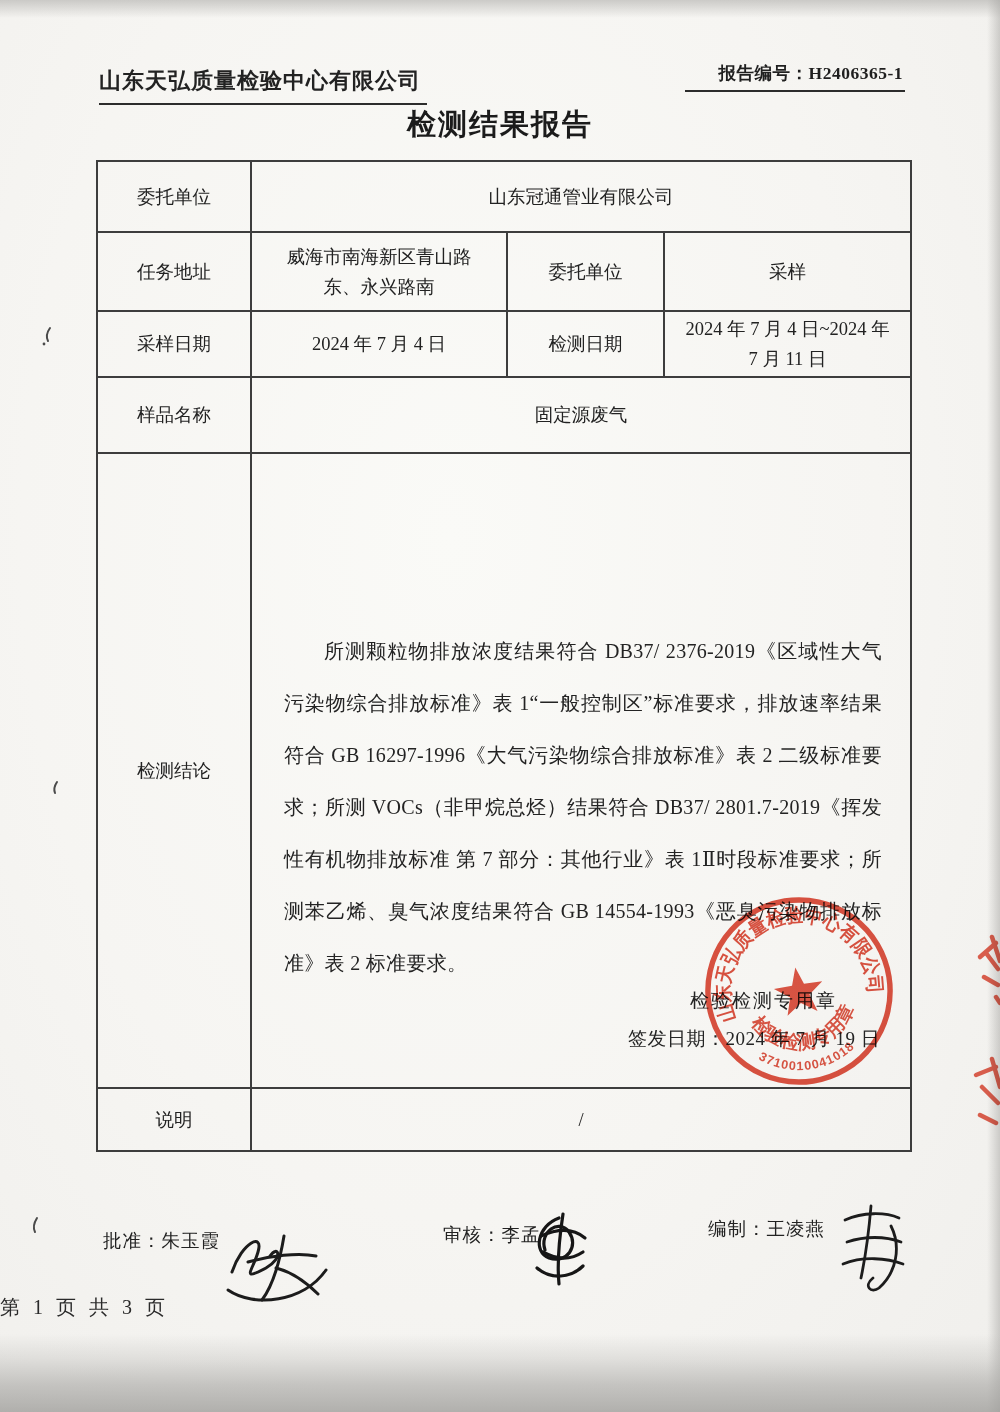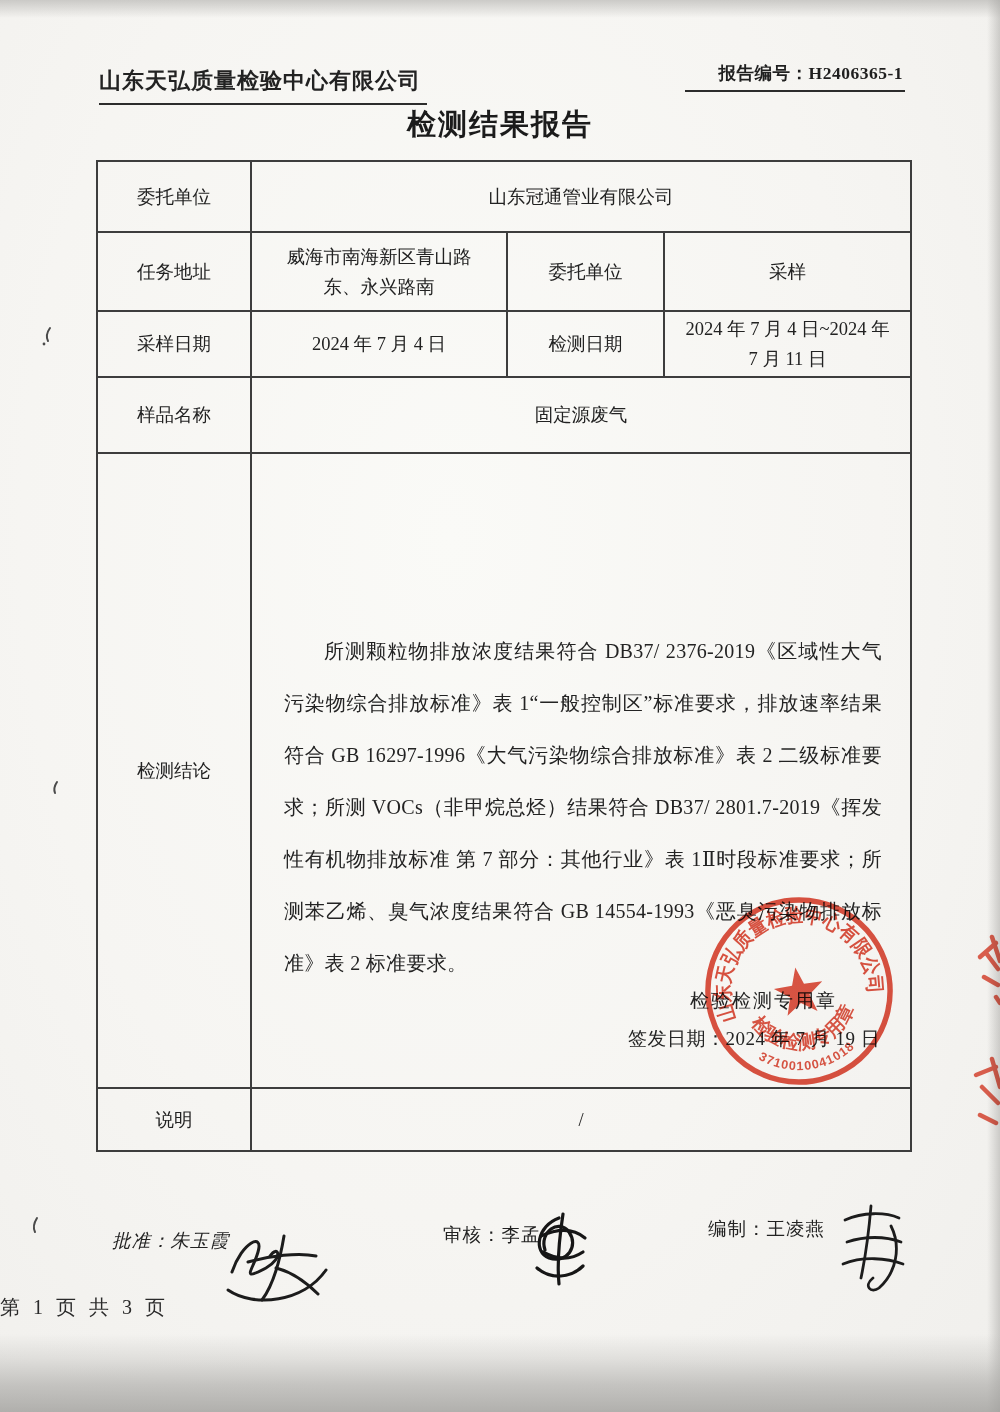--- a/index.html
+++ b/index.html
@@ -55,21 +55,21 @@
   .seal-caption{position:absolute;left:690px;top:988px;font-size:19px;letter-spacing:2px;color:#242424;}
   .issue-date{position:absolute;left:628px;top:1026px;font-size:19px;letter-spacing:.5px;color:#242424;}
   .stamp{
     position:absolute;left:700px;top:892px;width:198px;height:198px;
     transform:rotate(-9deg);mix-blend-mode:multiply;opacity:.95;
   }
   .stamp-fragment{position:absolute;left:962px;top:925px;width:38px;height:240px;mix-blend-mode:multiply;}
 
   
   .signoff-item{position:absolute;font-size:18.5px;color:#222;letter-spacing:1px;}
-  #approve{left:112px;top:1228px;font-style:italic;} #review{left:443px;top:1222px;} #prepare{left:708px;top:1216px;}
+  #approve{left:103px;top:1228px;} #review{left:443px;top:1222px;} #prepare{left:708px;top:1216px;}
   .sig{position:absolute;}
   #sig-approve{left:218px;top:1226px;} #sig-review{left:523px;top:1208px;} #sig-prepare{left:833px;top:1198px;}
 
   .page-num{
     position:absolute;left:0;top:1294px;width:100%;
     font-size:20px;letter-spacing:4px;color:#2a2a2a;
   }
   .artifacts{position:absolute;left:0;top:0;width:1000px;height:1412px;pointer-events:none;}
 </style>
 </head>

